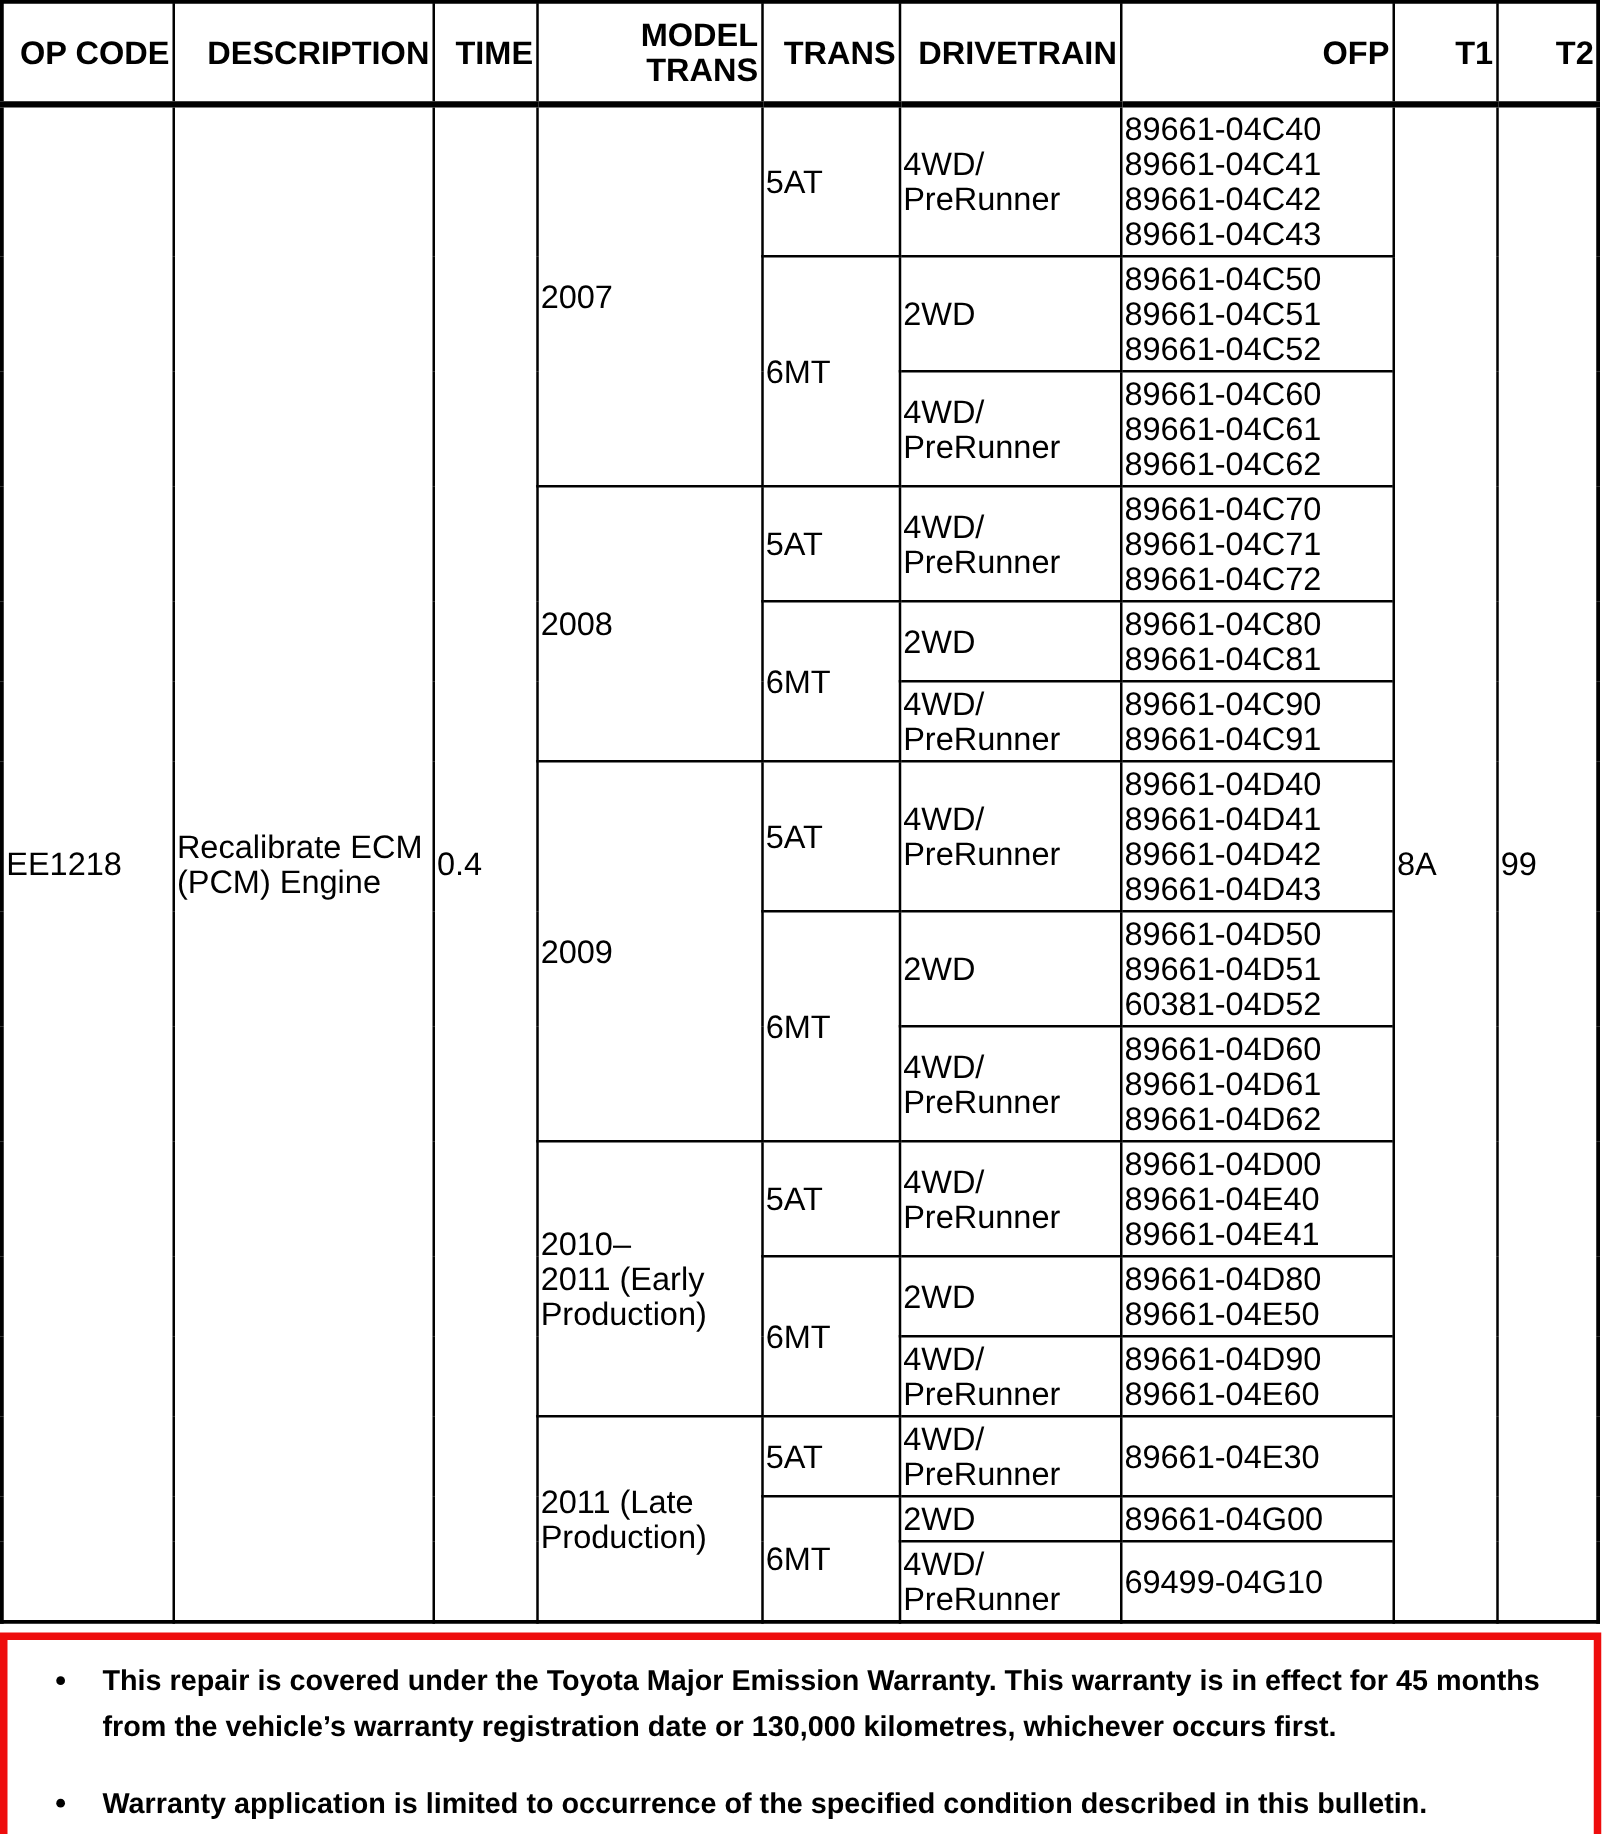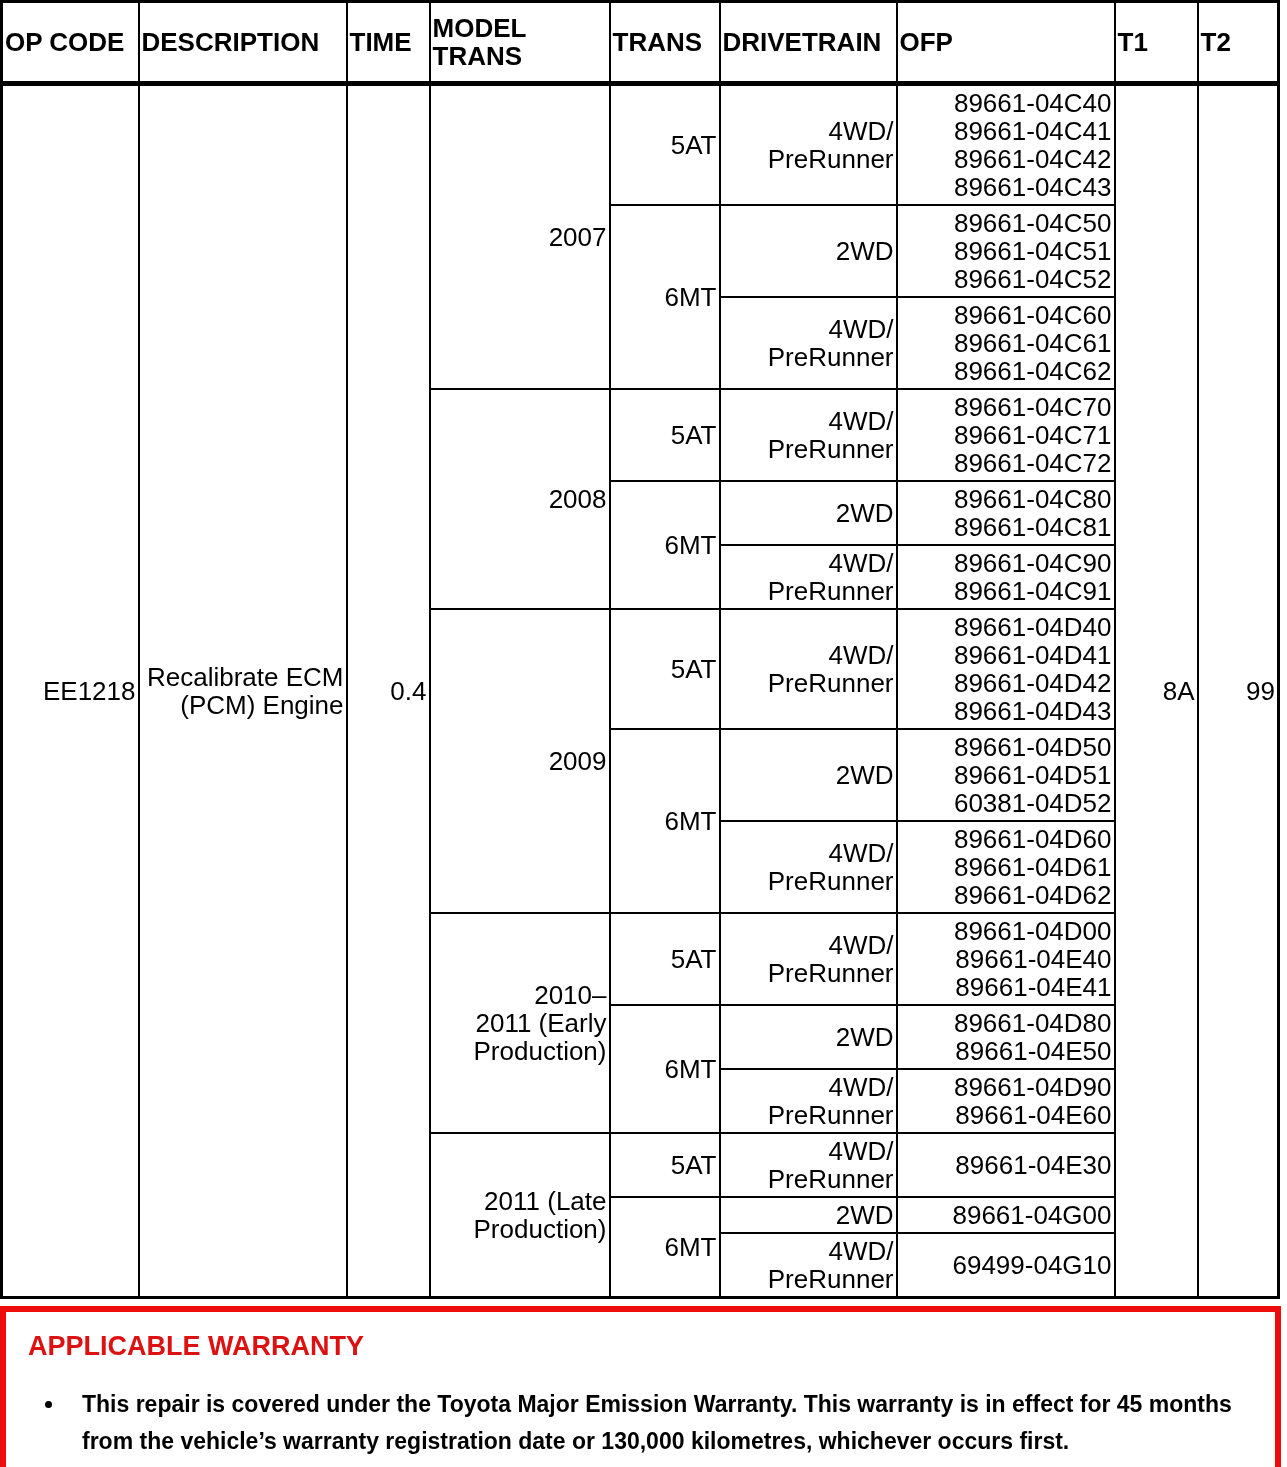--- a/index.html
+++ b/index.html
@@ -16,30 +16,30 @@
     width:1279px;
     border:3px solid #000;
   }
   .ofp-table th{
     border:2px solid #000;
     border-bottom:5px solid #000;
     font-weight:bold;
     font-size:26px;
     line-height:28px;
     padding:11px 2px;
-    text-align:left;
+    text-align:right;
     vertical-align:middle;
     white-space:pre-line;
   }
   .ofp-table td{
     border:2px solid #000;
     font-size:26px;
     line-height:28px;
     padding:3px 2px;
-    text-align:right;
+    text-align:left;
     vertical-align:middle;
     white-space:pre-line;
     overflow:hidden;
   }
   
   .warranty-box{
     box-sizing:border-box;
     width:1281px;
     margin-top:7px;
     border:6px solid #ee0d0d;
@@ -213,18 +213,17 @@
     </tr>
     <tr>
       <td>4WD/
 PreRunner</td>
       <td>69499-04G10</td>
     </tr>
   </tbody>
 </table>
 
 <div class="warranty-box">
-  <div class="warranty-title">APPLICABLE WARRANTY</div>
   <ul class="warranty-list">
     <li>This repair is covered under the Toyota Major Emission Warranty. This warranty is in effect for 45 months from the vehicle’s warranty registration date or 130,000 kilometres, whichever occurs first.</li>
     <li>Warranty application is limited to occurrence of the specified condition described in this bulletin.</li>
   </ul>
 </div>
 
 </body></html>

